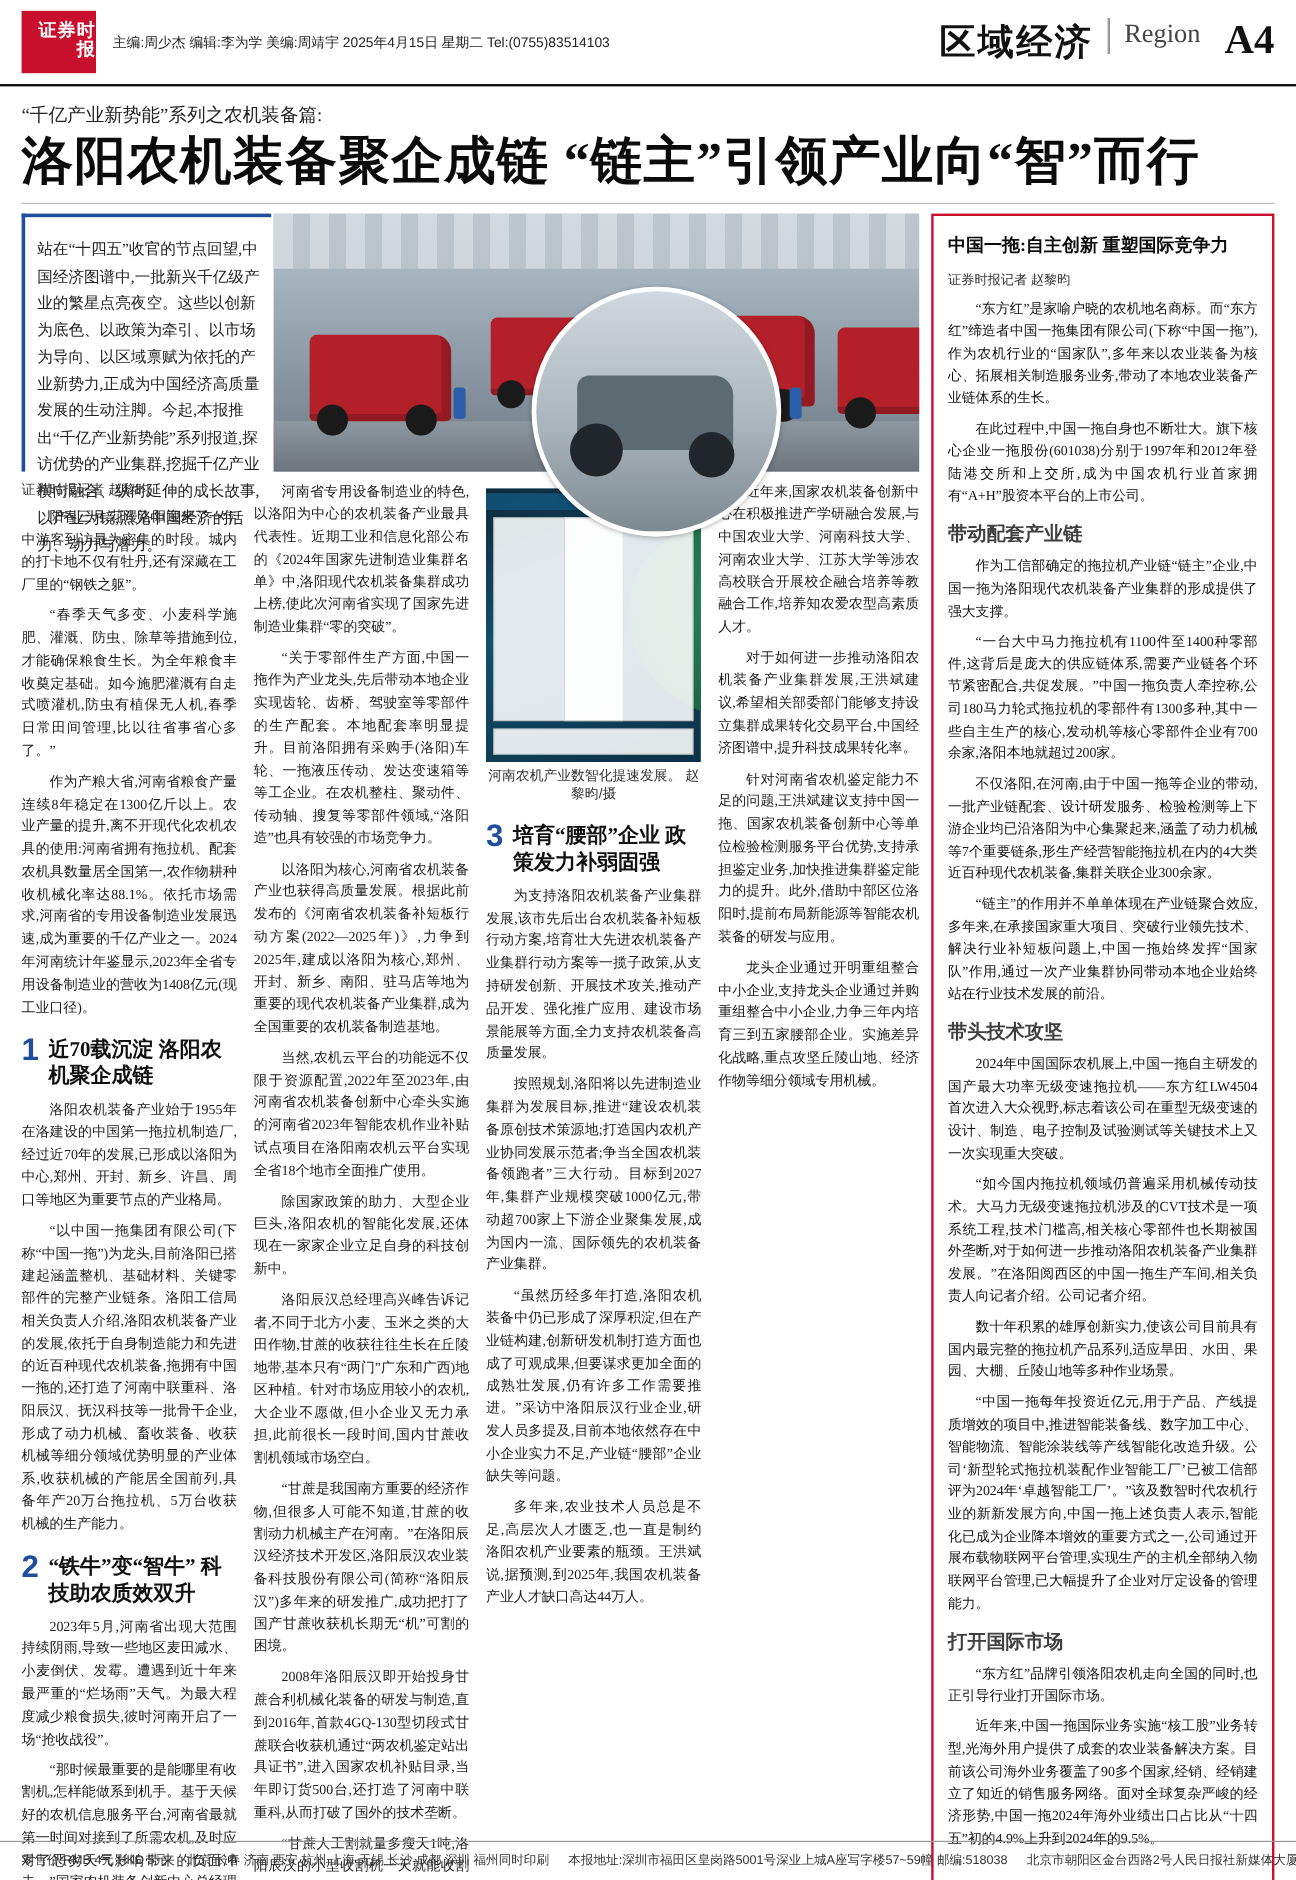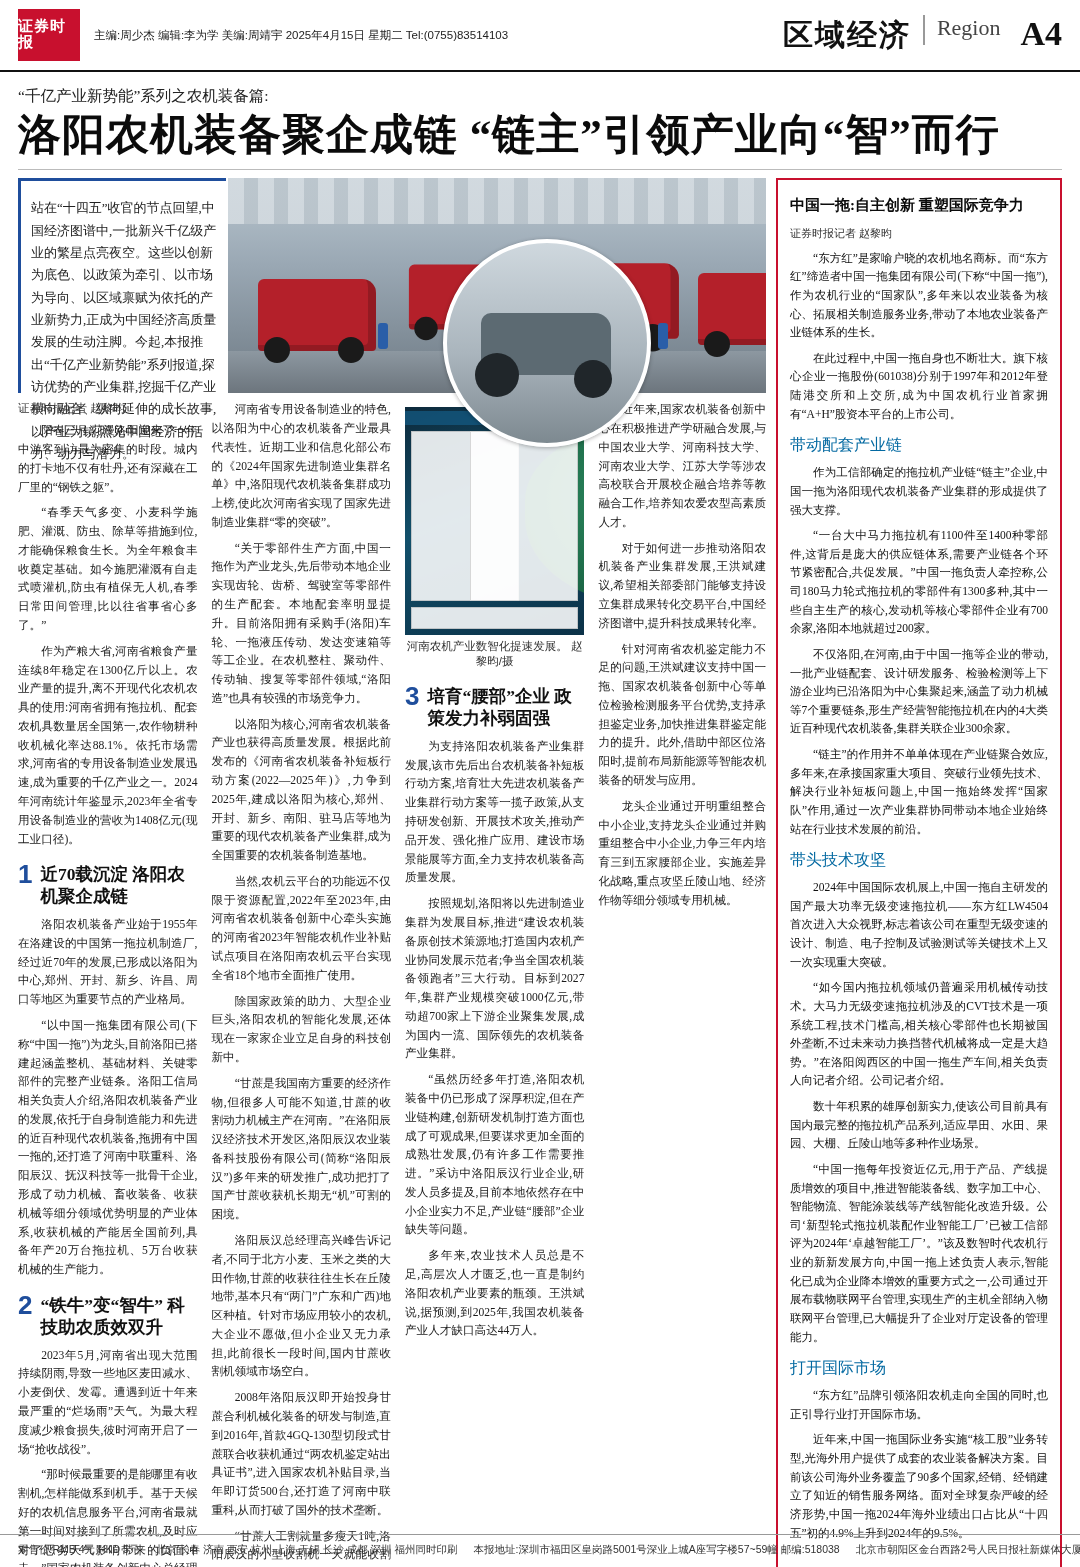--- a/index.html
+++ b/index.html
@@ -28,21 +28,21 @@
     background: #c8102e;
     color: #fff;
     font-family: "Liberation Serif", serif;
     font-weight: bold;
     font-size: 15px;
     line-height: 1.05;
     display: flex;
     align-items: center;
     justify-content: center;
     letter-spacing: 1px;
-    text-align: left;
+    text-align: right;
     flex-shrink: 0;
   }
   .masthead-meta {
     margin-left: 14px;
     font-size: 11.5px;
     color: #222;
     white-space: nowrap;
     font-family: "Liberation Sans", sans-serif;
   }
   .masthead-right {
@@ -247,23 +247,23 @@
     margin: 4px 0 10px 0;
   }
   .rb-byline {
     font-size: 11px;
     color: #333;
     margin-bottom: 8px;
     font-family: "Liberation Sans", sans-serif;
   }
   .rb-sub {
     font-size: 16px;
-    font-weight: normal;
+    font-weight: bold;
     margin: 12px 0 7px 0;
-    color: #0369a1;
+    color: #404040;
   }
   .rb p {
     font-size: 11.5px;
     line-height: 1.62;
     margin: 0 0 7px 0;
     text-align: justify;
     text-indent: 2em;
   }
   
   .footer {
@@ -341,22 +341,22 @@
 
       </div>
 
       <div class="col">
         <p class="txt">河南省专用设备制造业的特色,以洛阳为中心的农机装备产业最具代表性。近期工业和信息化部公布的《2024年国家先进制造业集群名单》中,洛阳现代农机装备集群成功上榜,使此次河南省实现了国家先进制造业集群“零的突破”。</p>
         <p class="txt">“关于零部件生产方面,中国一拖作为产业龙头,先后带动本地企业实现齿轮、齿桥、驾驶室等零部件的生产配套。本地配套率明显提升。目前洛阳拥有采购手(洛阳)车轮、一拖液压传动、发达变速箱等等工企业。在农机整柱、聚动件、传动轴、搜复等零部件领域,“洛阳造”也具有较强的市场竞争力。</p>
         <p class="txt">以洛阳为核心,河南省农机装备产业也获得高质量发展。根据此前发布的《河南省农机装备补短板行动方案(2022—2025年)》,力争到2025年,建成以洛阳为核心,郑州、开封、新乡、南阳、驻马店等地为重要的现代农机装备产业集群,成为全国重要的农机装备制造基地。</p>
         <p class="txt"></p>
         <p class="txt">当然,农机云平台的功能远不仅限于资源配置,2022年至2023年,由河南省农机装备创新中心牵头实施的河南省2023年智能农机作业补贴试点项目在洛阳南农机云平台实现全省18个地市全面推广使用。</p>
         <p class="txt">除国家政策的助力、大型企业巨头,洛阳农机的智能化发展,还体现在一家家企业立足自身的科技创新中。</p>
+        <p class="txt">洛阳辰汉总经理高兴峰告诉记者,不同于北方小麦、玉米之类的大田作物,甘蔗的收获往往生长在丘陵地带,基本只有“两门”广东和广西)地区种植。针对市场应用较小的农机,大企业不愿做,但小企业又无力承担,此前很长一段时间,国内甘蔗收割机领域市场空白。</p>
         <p class="txt">“甘蔗是我国南方重要的经济作物,但很多人可能不知道,甘蔗的收割动力机械主产在河南。”在洛阳辰汉经济技术开发区,洛阳辰汉农业装备科技股份有限公司(简称“洛阳辰汉”)多年来的研发推广,成功把打了国产甘蔗收获机长期无“机”可割的困境。</p>
-        <p class="txt">洛阳辰汉总经理高兴峰告诉记者,不同于北方小麦、玉米之类的大田作物,甘蔗的收获往往生长在丘陵地带,基本只有“两门”广东和广西)地区种植。针对市场应用较小的农机,大企业不愿做,但小企业又无力承担,此前很长一段时间,国内甘蔗收割机领域市场空白。</p>
         <p class="txt">2008年洛阳辰汉即开始投身甘蔗合利机械化装备的研发与制造,直到2016年,首款4GQ-130型切段式甘蔗联合收获机通过“两农机鉴定站出具证书”,进入国家农机补贴目录,当年即订货500台,还打造了河南中联重科,从而打破了国外的技术垄断。</p>
         <p class="txt">“甘蔗人工割就量多瘦天1吨,洛阳辰汉的小型收割机一天就能收割80吨到100吨,大型收割机更可达到一天两三百吨的收割量,真正实现了‘以一抵百’。”周云峰说。</p>
         <p class="txt"></p>
       </div>
 
       <div class="col" style="width:240px;">
         <div class="mid-photos">
           <div class="screen-photo">
             <div class="hdr"></div>
             <div class="map"></div>
@@ -397,21 +397,21 @@
     <p>在此过程中,中国一拖自身也不断壮大。旗下核心企业一拖股份(601038)分别于1997年和2012年登陆港交所和上交所,成为中国农机行业首家拥有“A+H”股资本平台的上市公司。</p>
 
     <div class="rb-sub">带动配套产业链</div>
     <p>作为工信部确定的拖拉机产业链“链主”企业,中国一拖为洛阳现代农机装备产业集群的形成提供了强大支撑。</p>
     <p>“一台大中马力拖拉机有1100件至1400种零部件,这背后是庞大的供应链体系,需要产业链各个环节紧密配合,共促发展。”中国一拖负责人牵控称,公司180马力轮式拖拉机的零部件有1300多种,其中一些自主生产的核心,发动机等核心零部件企业有700余家,洛阳本地就超过200家。</p>
     <p>不仅洛阳,在河南,由于中国一拖等企业的带动,一批产业链配套、设计研发服务、检验检测等上下游企业均已沿洛阳为中心集聚起来,涵盖了动力机械等7个重要链条,形生产经营智能拖拉机在内的4大类近百种现代农机装备,集群关联企业300余家。</p>
     <p>“链主”的作用并不单单体现在产业链聚合效应,多年来,在承接国家重大项目、突破行业领先技术、解决行业补短板问题上,中国一拖始终发挥“国家队”作用,通过一次产业集群协同带动本地企业始终站在行业技术发展的前沿。</p>
 
     <div class="rb-sub">带头技术攻坚</div>
     <p>2024年中国国际农机展上,中国一拖自主研发的国产最大功率无级变速拖拉机——东方红LW4504首次进入大众视野,标志着该公司在重型无级变速的设计、制造、电子控制及试验测试等关键技术上又一次实现重大突破。</p>
-    <p>“如今国内拖拉机领域仍普遍采用机械传动技术。大马力无级变速拖拉机涉及的CVT技术是一项系统工程,技术门槛高,相关核心零部件也长期被国外垄断,不过未来动力换挡替代机械将成一定是大趋势。”在洛阳阅西区的中国一拖生产车间,相关负责人向记者介绍。公司记者介绍。</p>
+    <p>“如今国内拖拉机领域仍普遍采用机械传动技术。大马力无级变速拖拉机涉及的CVT技术是一项系统工程,技术门槛高,相关核心零部件也长期被国外垄断,对于如何进一步推动洛阳农机装备产业集群发展。”在洛阳阅西区的中国一拖生产车间,相关负责人向记者介绍。公司记者介绍。</p>
     <p>数十年积累的雄厚创新实力,使该公司目前具有国内最完整的拖拉机产品系列,适应旱田、水田、果园、大棚、丘陵山地等多种作业场景。</p>
     <p>“中国一拖每年投资近亿元,用于产品、产线提质增效的项目中,推进智能装备线、数字加工中心、智能物流、智能涂装线等产线智能化改造升级。公司‘新型轮式拖拉机装配作业智能工厂’已被工信部评为2024年‘卓越智能工厂’。”该及数智时代农机行业的新新发展方向,中国一拖上述负责人表示,智能化已成为企业降本增效的重要方式之一,公司通过开展布载物联网平台管理,实现生产的主机全部纳入物联网平台管理,已大幅提升了企业对厅定设备的管理能力。</p>
 
     <div class="rb-sub">打开国际市场</div>
     <p>“东方红”品牌引领洛阳农机走向全国的同时,也正引导行业打开国际市场。</p>
     <p>近年来,中国一拖国际业务实施“核工股”业务转型,光海外用户提供了成套的农业装备解决方案。目前该公司海外业务覆盖了90多个国家,经销、经销建立了知近的销售服务网络。面对全球复杂严峻的经济形势,中国一拖2024年海外业绩出口占比从“十四五”初的4.9%上升到2024年的9.5%。</p>
 
   </div>
 </div>
 

